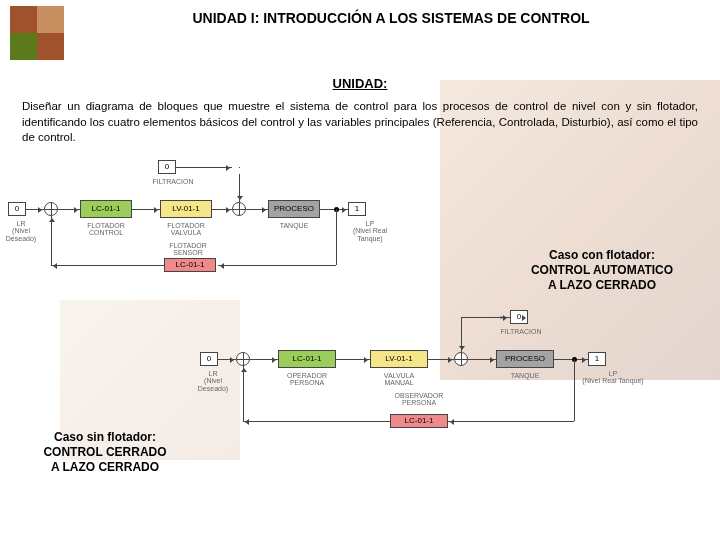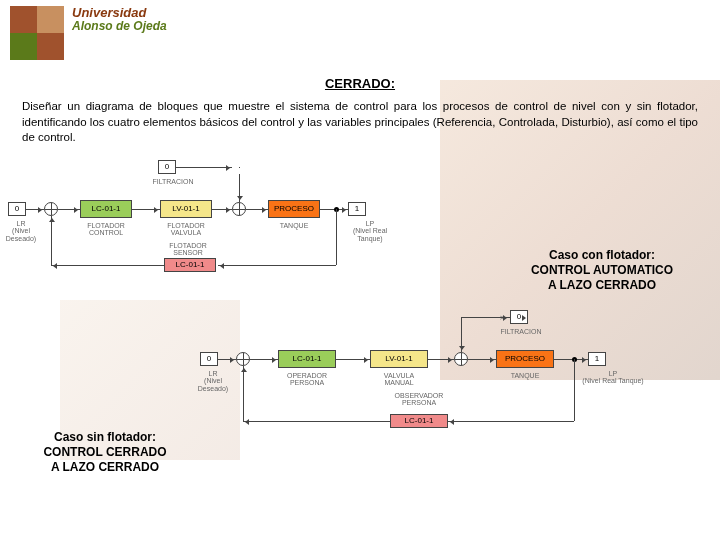--- a/index.html
+++ b/index.html
@@ -17,21 +17,21 @@
   .uni-text .l2 { color: #5b7a1a; font-style: italic; font-weight: bold; font-size: 12px; }
   .title { flex: 1; text-align: center; font-weight: bold; font-size: 14px; padding-top: 4px; }
   .subtitle { text-align: center; font-weight: bold; font-size: 13px; text-decoration: underline; margin: 10px 0 8px; position: relative; z-index: 2; }
   .body-text { font-size: 11.5px; text-align: justify; padding: 0 22px; line-height: 1.35; position: relative; z-index: 2; }
 
   .diagram { position: relative; margin: 14px 8px 0; height: 130px; font-size: 7px; z-index: 2; }
   .diagram2 { position: relative; margin: 20px 8px 0; height: 130px; font-size: 7px; z-index: 2; }
   .block { position: absolute; border: 1px solid #444; text-align: center; padding: 2px 4px; background: #fff; font-size: 8px; display: flex; align-items: center; justify-content: center; }
   .block.green { background: #9acd5a; }
   .block.yellow { background: #f5e68a; }
-  .block.blue { background: #f97316; }
+  .block.blue { background: #a3a3a3; }
   .block.red { background: #f08a8a; }
   .label { position: absolute; font-size: 7px; color: #666; text-align: center; line-height: 1.1; }
   .circle { position: absolute; width: 14px; height: 14px; border: 1px solid #444; border-radius: 50%; background: #fff; }
   .circle::before, .circle::after { content:''; position:absolute; background:#444; }
   .circle::before { width:1px; height:100%; left:50%; }
   .circle::after { height:1px; width:100%; top:50%; }
   .dot { position:absolute; width:5px; height:5px; background:#000; border-radius:50%; }
   .arrow { position: absolute; height: 1px; background: #444; }
   .arrow::after { content:''; position:absolute; right:-1px; top:-2px; border:3px solid transparent; border-left:4px solid #444; }
   .arrow.left::after { right:auto; left:-1px; border:3px solid transparent; border-right:4px solid #444; }
@@ -51,27 +51,24 @@
   <div class="logo">
     <div class="logo-top">
         <div class="logo-sq"></div>
         <div class="logo-sq lt"></div>
       </div>
     <div class="logo-top">
         <div class="logo-sq green"></div>
         <div class="logo-sq"></div>
       </div>
   </div>
-  <div class="uni-text">
-    <div class="l1">Universidad</div>
-    <div class="l2">Alonso de Ojeda</div>
-  </div>
+  <div class="title">UNIDAD I: INTRODUCCIÓN A LOS SISTEMAS DE CONTROL</div>
 </div>
 
-<div class="subtitle">CERRADO:</div>
+<div class="subtitle">UNIDAD:</div>
 <div class="body-text">Diseñar un diagrama de bloques que muestre el sistema de control para los procesos de control de nivel con y sin flotador, identificando los cuatro elementos básicos del control y las variables principales (Referencia, Controlada, Disturbio), así como el tipo de control.</div>
 
 <div class="diagram">
 
   <div class="block" style="left:150px;top:0;width:18px;height:14px">0</div>
   <div class="label" style="left:140px;top:18px;width:50px">FILTRACION</div>
 
   <div class="block" style="left:0;top:42px;width:18px;height:14px">0</div>
   <div class="label" style="left:-4px;top:60px;width:34px;white-space:pre-line">LR
 (Nivel

